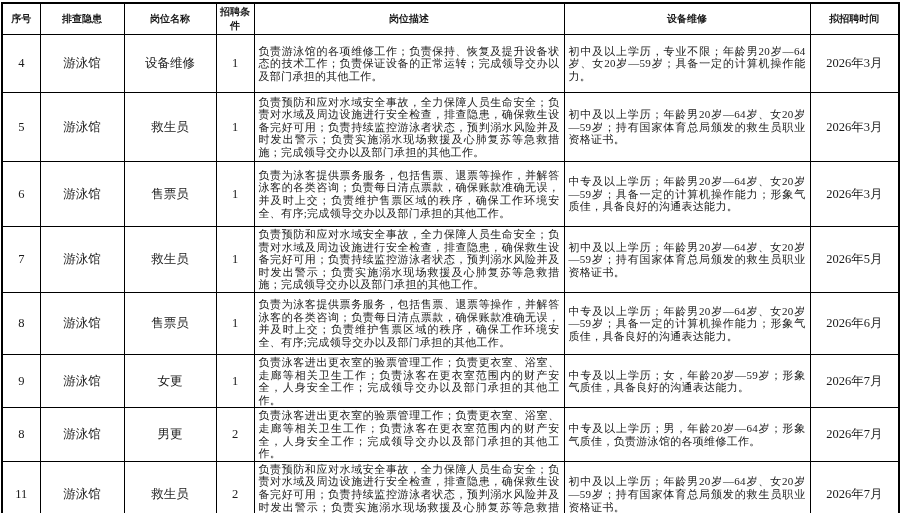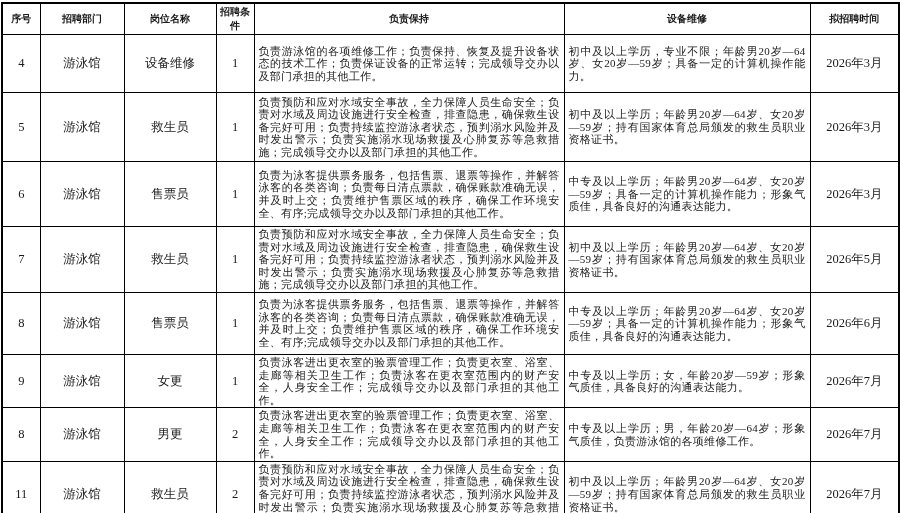--- a/index.html
+++ b/index.html
@@ -71,24 +71,24 @@
       <col style="width:84px">
       <col style="width:92px">
       <col style="width:38px">
       <col style="width:310px">
       <col style="width:246px">
       <col style="width:89px">
     </colgroup>
     <thead>
       <tr>
         <th>序号</th>
-        <th>招聘部门</th>
+        <th>排查隐患</th>
         <th>岗位名称</th>
         <th>招聘条件</th>
-        <th>负责保持</th>
+        <th>岗位描述</th>
         <th>设备维修</th>
         <th>拟招聘时间</th>
       </tr>
     </thead>
     <tbody id="table-body">
   <tr>
     <td class="center">4</td>
     <td class="center">游泳馆</td>
     <td class="center">设备维修</td>
     <td class="center">1</td>

